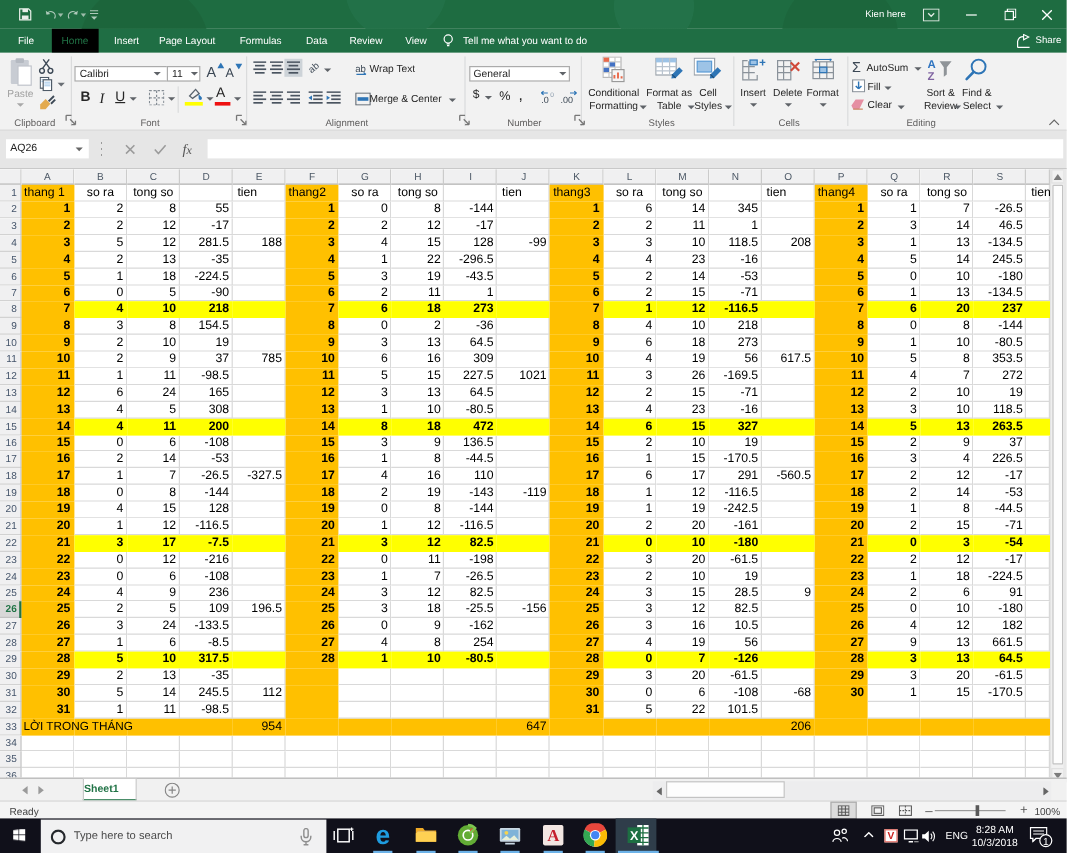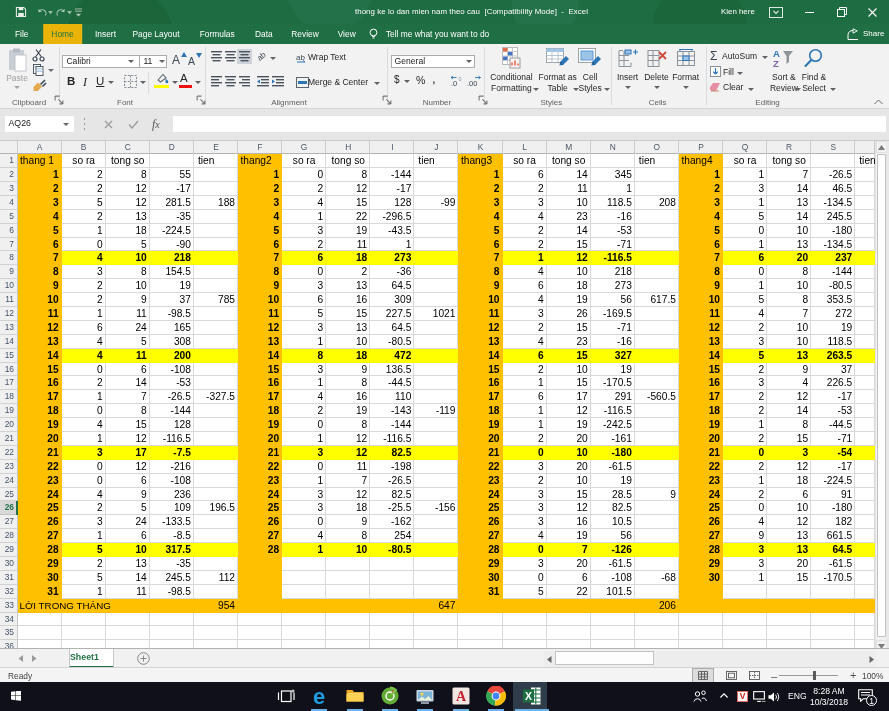--- a/index.html
+++ b/index.html
@@ -6,21 +6,21 @@
 body{font-family:"Liberation Sans",sans-serif;position:relative;background:#fff}
 .abs{position:absolute}
 
 #title{position:absolute;left:0;top:0;width:889px;height:24px;background:#1e6c41;
 background-image:radial-gradient(circle 90px at 120px 40px,#1c653b 60%,transparent 61%),radial-gradient(circle 70px at 330px -10px,#227148 60%,transparent 61%),radial-gradient(circle 80px at 700px 30px,#1c663c 60%,transparent 61%),radial-gradient(circle 60px at 545px 5px,#237249 55%,transparent 56%);color:#fff}
 #title .txt{position:absolute;top:0;left:355px;font-size:7.9px;line-height:24px;color:#fdfdfd;letter-spacing:0.05px}
 #kien{position:absolute;left:721px;top:0;font-size:7.9px;line-height:24px;color:#fff}
 
 #tabs{position:absolute;left:0;top:24px;width:889px;height:19.5px;background:#1f6e44}
 #tabs .tb{position:absolute;top:0;height:19.5px;line-height:20.5px;font-size:8.4px;color:#fff;white-space:nowrap;transform:translateX(-50%)}
-#tabs .home{background:#eab308;color:#217346}
+#tabs .home{background:#000000;color:#217346}
 
 #ribbon{position:absolute;left:0;top:43.5px;width:889px;height:65.5px;background:#f2f2f2;border-bottom:1px solid #d5d5d5;font-size:8.5px;color:#444}
 .gdiv{position:absolute;top:3px;height:58px;width:1px;background:#dadbdc}
 .gl{position:absolute;top:54px;transform:translateX(-50%);font-size:8px;color:#605f5f}
 .dlg{position:absolute;width:10px;height:10px}
 .rtxt{position:absolute;font-size:8.5px;color:#262626;white-space:nowrap}
 .ctr{transform:translateX(-50%);text-align:right}
 .combo{position:absolute;background:#fff;border:1px solid #ababab;font-size:8.6px;color:#222;padding-left:3px;line-height:11px}
 .dar{position:absolute;width:0;height:0;border-left:3px solid transparent;border-right:3px solid transparent;border-top:3.5px solid #5f6368}
 
@@ -63,21 +63,20 @@
 #sbox{position:absolute;left:33.5px;top:1px;width:238px;height:28px;background:#f1f1f2}
 #sbox span{position:absolute;left:63px;top:0;line-height:27px;font-size:9.3px;color:#4a4a4a}
 .ticon{position:absolute;top:4px;width:20px;height:20px}
 .tund{position:absolute;top:26.5px;height:2px;background:#6cb2e8}
 .tray{position:absolute;font-size:10.3px;color:#fff}
 svg{display:block}
 </style></head>
 <body>
 
 <div id="title">
- <div class="txt">thong ke lo dan mien nam theo cau&nbsp; [Compatibility Mode]&nbsp; -&nbsp; Excel</div>
  <div id="kien">Kien here</div>
 
  <svg class="abs" style="left:15px;top:6px" width="12" height="12" viewBox="0 0 13 13">
       <path d="M1.5 1.5h8l2 2v8h-10z" fill="none" stroke="#e9efe9" stroke-width="1.1"></path>
       <rect x="3.5" y="7.5" width="6" height="3.5" fill="#e9efe9"></rect>
       <rect x="4" y="1.5" width="5" height="3" fill="#e9efe9"></rect>
     </svg>
  <svg class="abs" style="left:36px;top:7px" width="12" height="10" viewBox="0 0 14 11">
       <path d="M11 9.5a4.2 4.2 0 0 0-7.5-4.6" fill="none" stroke="#aec9ba" stroke-width="1.2"></path>
       <path d="M2.5 2l0.7 3.8 3.8-0.8z" fill="#aec9ba"></path>
@@ -1238,20 +1237,30 @@
  <div class="abs" style="left:779px;top:7px;width:59px;height:1px;background:#9a9a9a"></div>
  <div class="abs" style="left:813px;top:3px;width:3px;height:9px;background:#5a5a5a"></div>
  <div class="abs" style="left:850px;top:1px;font-size:11px;color:#555">+</div>
  <div class="abs" style="left:862px;top:2.5px">100%</div>
 </div>
 
 <div id="task">
  <svg class="abs" style="left:10.5px;top:691px;position:fixed" width="10" height="10" viewBox="0 0 15 15">
       <path d="M0 1.2L6.6 0.3v6.3H0zM7.4 0.2L15 -0.8v7.4H7.4zM0 7.4h6.6v6.3L0 12.8zM7.4 7.4H15v7.4l-7.6-1z" fill="#fff"></path>
     </svg>
+ <div id="sbox">
+   <svg class="abs" style="left:8px;top:8px" width="13" height="13" viewBox="0 0 13 13">
+        <circle cx="6.5" cy="6.5" r="5.3" fill="none" stroke="#25282c" stroke-width="1.8"></circle>
+      </svg>
+   <span style="left:28px">Type here to search</span>
+   <svg class="abs" style="left:216px;top:7px" width="10" height="15" viewBox="0 0 10 15">
+        <rect x="3.2" y="0.5" width="3.6" height="7.5" rx="1.8" fill="none" stroke="#8f8f8f" stroke-width="1.2"></rect>
+        <path d="M1 6.5v1a4 4 0 0 0 8 0v-1M5 11.5v2.5M3 14h4" fill="none" stroke="#8f8f8f" stroke-width="1.2"></path>
+      </svg>
+ </div>
 <svg class="ticon" style="left:277px" width="20" height="20" viewBox="0 0 20 20">
       <rect x="4.5" y="5" width="9.5" height="10.5" fill="none" stroke="#fff" stroke-width="1.2"></rect>
       <path d="M1.5 6.5v7.5M17 6.5v7.5" stroke="#fff" stroke-width="1.2"></path>
       <path d="M16 3.5v3M14.5 5h3" stroke="#fff" stroke-width="1"></path>
     </svg>
 <div class="ticon" style="left:309px">
       <svg width="20" height="20" viewBox="0 0 20 20">
         <text x="10" y="17.5" font-size="22" font-weight="bold" text-anchor="middle" fill="#1e9ce0" font-family="Liberation Sans,sans-serif">e</text>
       </svg>
     </div>

